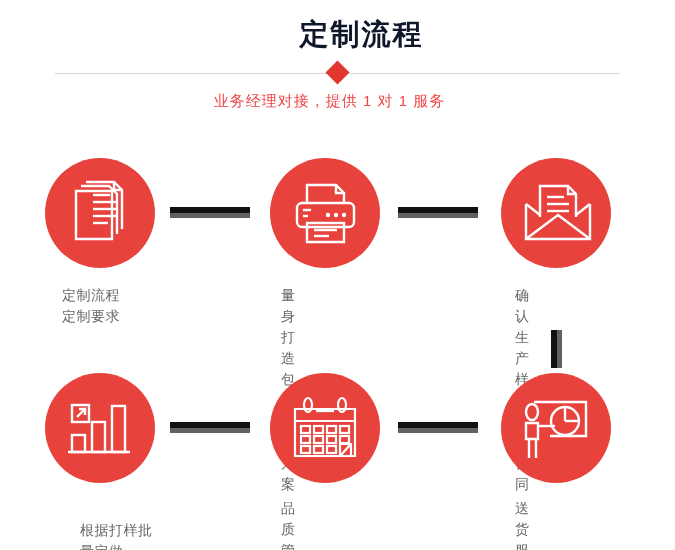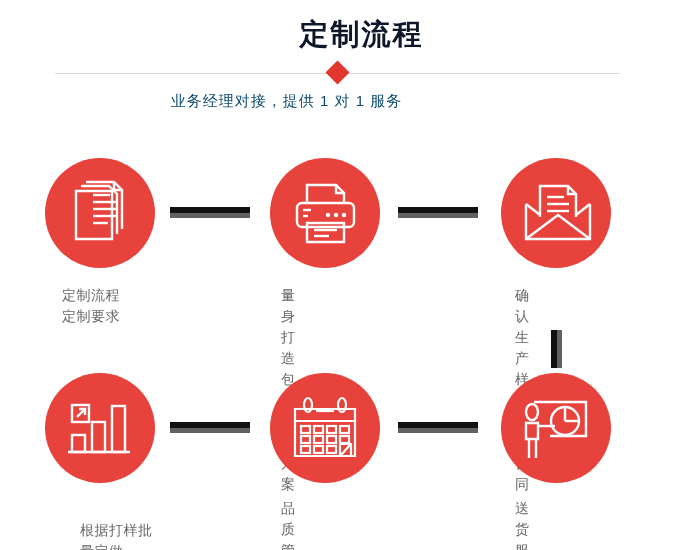--- a/index.html
+++ b/index.html
@@ -51,23 +51,24 @@
     background: #e1372f;
     transform: rotate(45deg);
   }
   .subtitle {
     position: absolute;
     left: 0;
     top: 90px;
     width: 573px;
     text-align: center;
     font-size: 15px;
-    color: #0c4a6e;
+    color: #ef4444;
     letter-spacing: 1px;
     line-height: 22px;
+    padding-left: 43px;
   }
 
   
   .step {
     position: absolute;
     width: 180px;
   }
   .circle {
     position: absolute;
     width: 110px;

